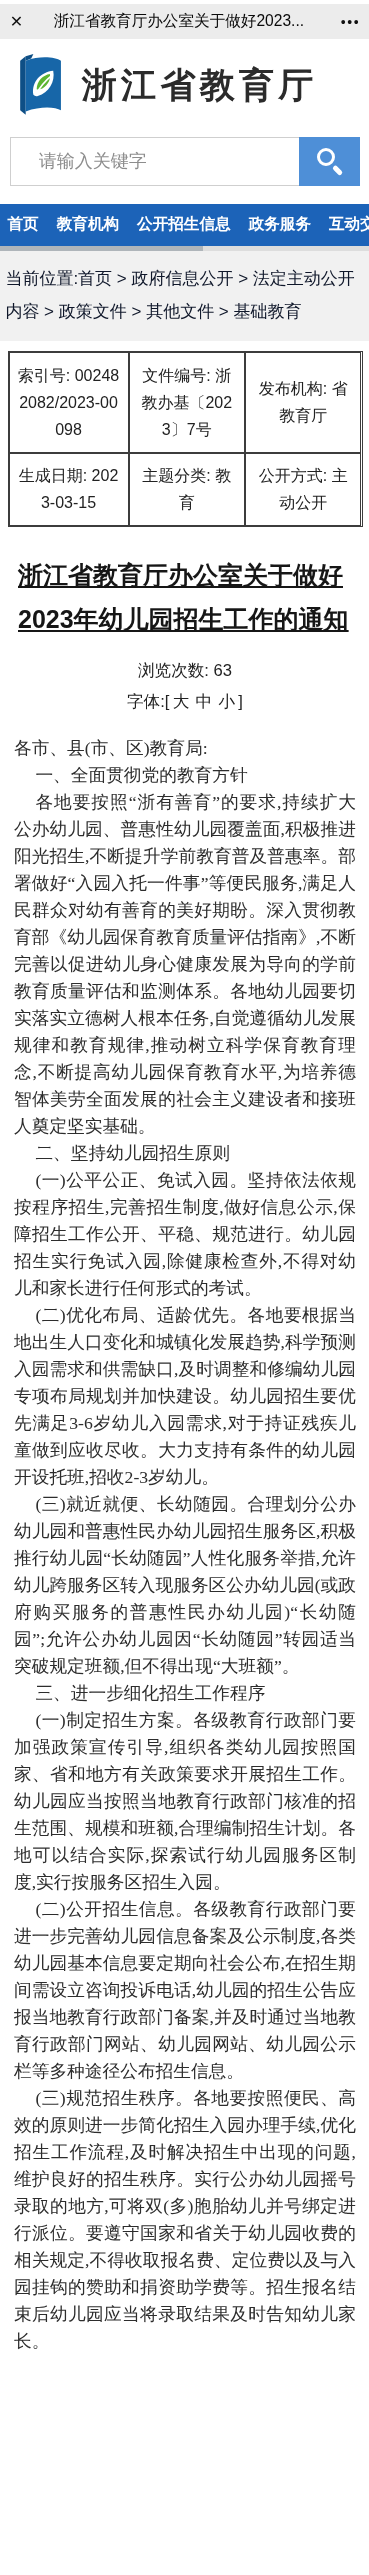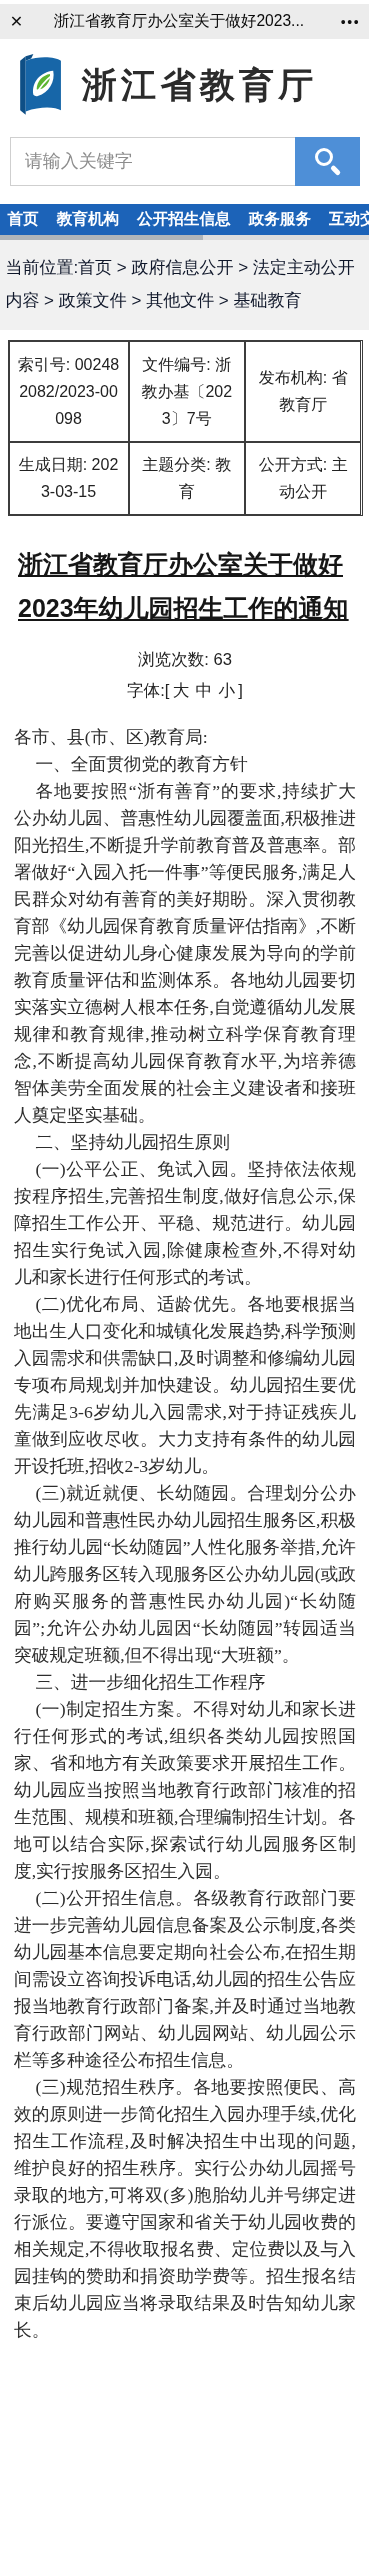--- a/index.html
+++ b/index.html
@@ -24,41 +24,41 @@
 
   
   .masthead { display: flex; align-items: center; padding: 14px 9.7px 9.7px 11.8px; background: #fff; text-align: right; }
   .logo-svg { width: 56px; height: 65px; flex: 0 0 auto; }
   .org-name { font-size: 35px; font-weight: 700; color: #2b2b2b; letter-spacing: 4.3px; padding-left: 14px; white-space: nowrap; }
 
   
   .search-row { display: flex; margin: 8.6px 9.7px 0 9.7px; height: 49px; }
   .search-input {
     flex: 1; border: 1.1px solid #cfcfcf; border-right: none; background: #fff;
-    font-size: 18px; color: #ef4444; padding: 0 14px; outline: none;
+    font-size: 18px; color: #ef4444; padding: 0 28px; outline: none;
     font-family: inherit;
   }
   .search-input::placeholder { color: #8d8d8d; }
   .search-btn {
     width: 65px; background: #4e8fd7; border: none; cursor: pointer;
     display: flex; align-items: center; justify-content: center;
   }
   .mag { position: relative; width: 28px; height: 28px; }
   .mag-circle {
     position: absolute; left: 1.1px; top: 1.1px; width: 18px; height: 18px;
     border: 3.2px solid #fff; border-radius: 50%;
   }
   .mag-handle {
     position: absolute; width: 4.8px; height: 10.7px; background: #fff; border-radius: 2.7px;
     left: 19.3px; top: 18px; transform: rotate(-45deg);
   }
 
   
   .navbar {
-    margin-top: 18px; height: 31px; background: #1c63b8;
+    margin-top: 18px; height: 42px; background: #1c63b8;
     display: flex; align-items: center; padding: 0 7.5px;
     white-space: nowrap; overflow: hidden;
   }
   .nav-item {
     color: #fff; font-size: 15.6px; font-weight: 700; text-decoration: none;
     margin-right: 18px; flex: 0 0 auto; cursor: pointer;
   }
   .nav-shadow { height: 5.4px; background: linear-gradient(to right, #afb5ba 0 55%, #dddddd 55% 100%); }
 
   
@@ -166,17 +166,17 @@
 
 <div class="article-body">
     <p class="salutation">各市、县(市、区)教育局:</p>
     <p class="heading">一、全面贯彻党的教育方针</p>
     <p class="para">各地要按照“浙有善育”的要求,持续扩大公办幼儿园、普惠性幼儿园覆盖面,积极推进阳光招生,不断提升学前教育普及普惠率。部署做好“入园入托一件事”等便民服务,满足人民群众对幼有善育的美好期盼。深入贯彻教育部《幼儿园保育教育质量评估指南》,不断完善以促进幼儿身心健康发展为导向的学前教育质量评估和监测体系。各地幼儿园要切实落实立德树人根本任务,自觉遵循幼儿发展规律和教育规律,推动树立科学保育教育理念,不断提高幼儿园保育教育水平,为培养德智体美劳全面发展的社会主义建设者和接班人奠定坚实基础。</p>
     <p class="heading">二、坚持幼儿园招生原则</p>
     <p class="para">(一)公平公正、免试入园。坚持依法依规按程序招生,完善招生制度,做好信息公示,保障招生工作公开、平稳、规范进行。幼儿园招生实行免试入园,除健康检查外,不得对幼儿和家长进行任何形式的考试。</p>
     <p class="para">(二)优化布局、适龄优先。各地要根据当地出生人口变化和城镇化发展趋势,科学预测入园需求和供需缺口,及时调整和修编幼儿园专项布局规划并加快建设。幼儿园招生要优先满足3-6岁幼儿入园需求,对于持证残疾儿童做到应收尽收。大力支持有条件的幼儿园开设托班,招收2-3岁幼儿。</p>
     <p class="para">(三)就近就便、长幼随园。合理划分公办幼儿园和普惠性民办幼儿园招生服务区,积极推行幼儿园“长幼随园”人性化服务举措,允许幼儿跨服务区转入现服务区公办幼儿园(或政府购买服务的普惠性民办幼儿园)“长幼随园”;允许公办幼儿园因“长幼随园”转园适当突破规定班额,但不得出现“大班额”。</p>
     <p class="heading">三、进一步细化招生工作程序</p>
-    <p class="para">(一)制定招生方案。不得对幼儿和家长进行任何形式的考试,组织各类幼儿园按照国家、省和地方有关政策要求开展招生工作。幼儿园应当按照当地教育行政部门核准的招生范围、规模和班额,合理编制招生计划。各地可以结合实际,探索试行幼儿园服务区制度,实行按服务区招生入园。</p>
+    <p class="para">(一)制定招生方案。各级教育行政部门要加强政策宣传引导,组织各类幼儿园按照国家、省和地方有关政策要求开展招生工作。幼儿园应当按照当地教育行政部门核准的招生范围、规模和班额,合理编制招生计划。各地可以结合实际,探索试行幼儿园服务区制度,实行按服务区招生入园。</p>
     <p class="para">(二)公开招生信息。各级教育行政部门要进一步完善幼儿园信息备案及公示制度,各类幼儿园基本信息要定期向社会公布,在招生期间需设立咨询投诉电话,幼儿园的招生公告应报当地教育行政部门备案,并及时通过当地教育行政部门网站、幼儿园网站、幼儿园公示栏等多种途径公布招生信息。</p>
     <p class="para">(三)规范招生秩序。各地要按照便民、高效的原则进一步简化招生入园办理手续,优化招生工作流程,及时解决招生中出现的问题,维护良好的招生秩序。实行公办幼儿园摇号录取的地方,可将双(多)胞胎幼儿并号绑定进行派位。要遵守国家和省关于幼儿园收费的相关规定,不得收取报名费、定位费以及与入园挂钩的赞助和捐资助学费等。招生报名结束后幼儿园应当将录取结果及时告知幼儿家长。</p>
   </div>
 
 
 </body></html>

